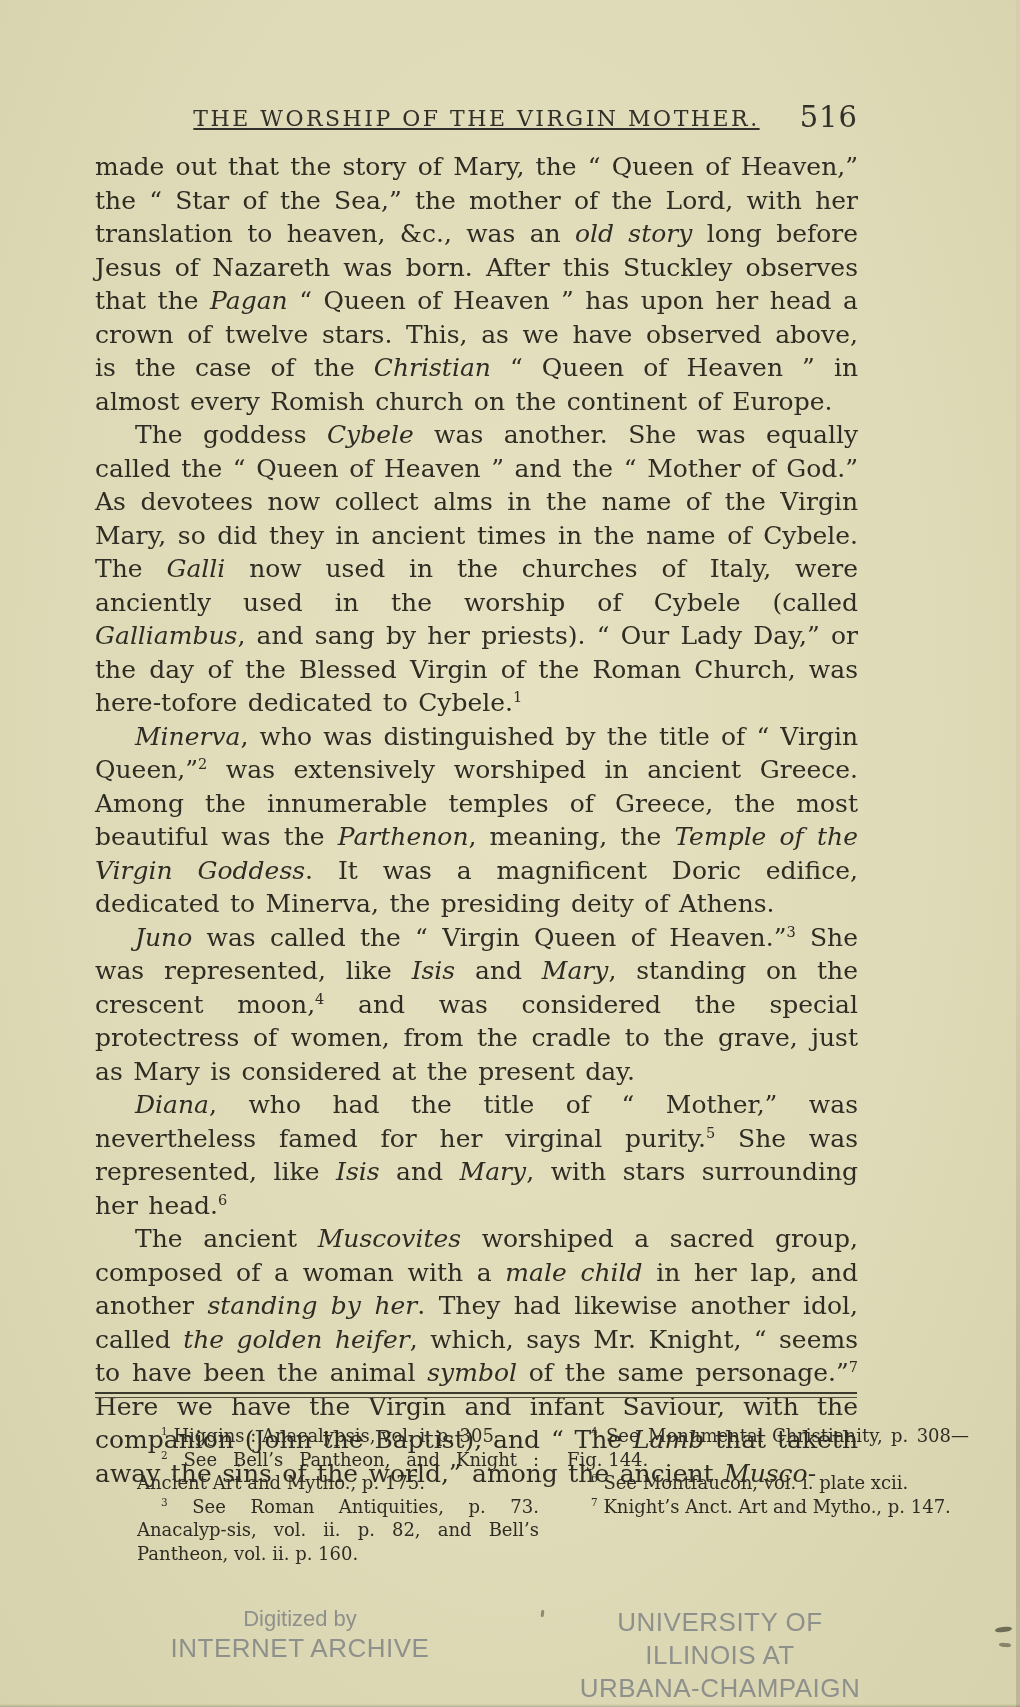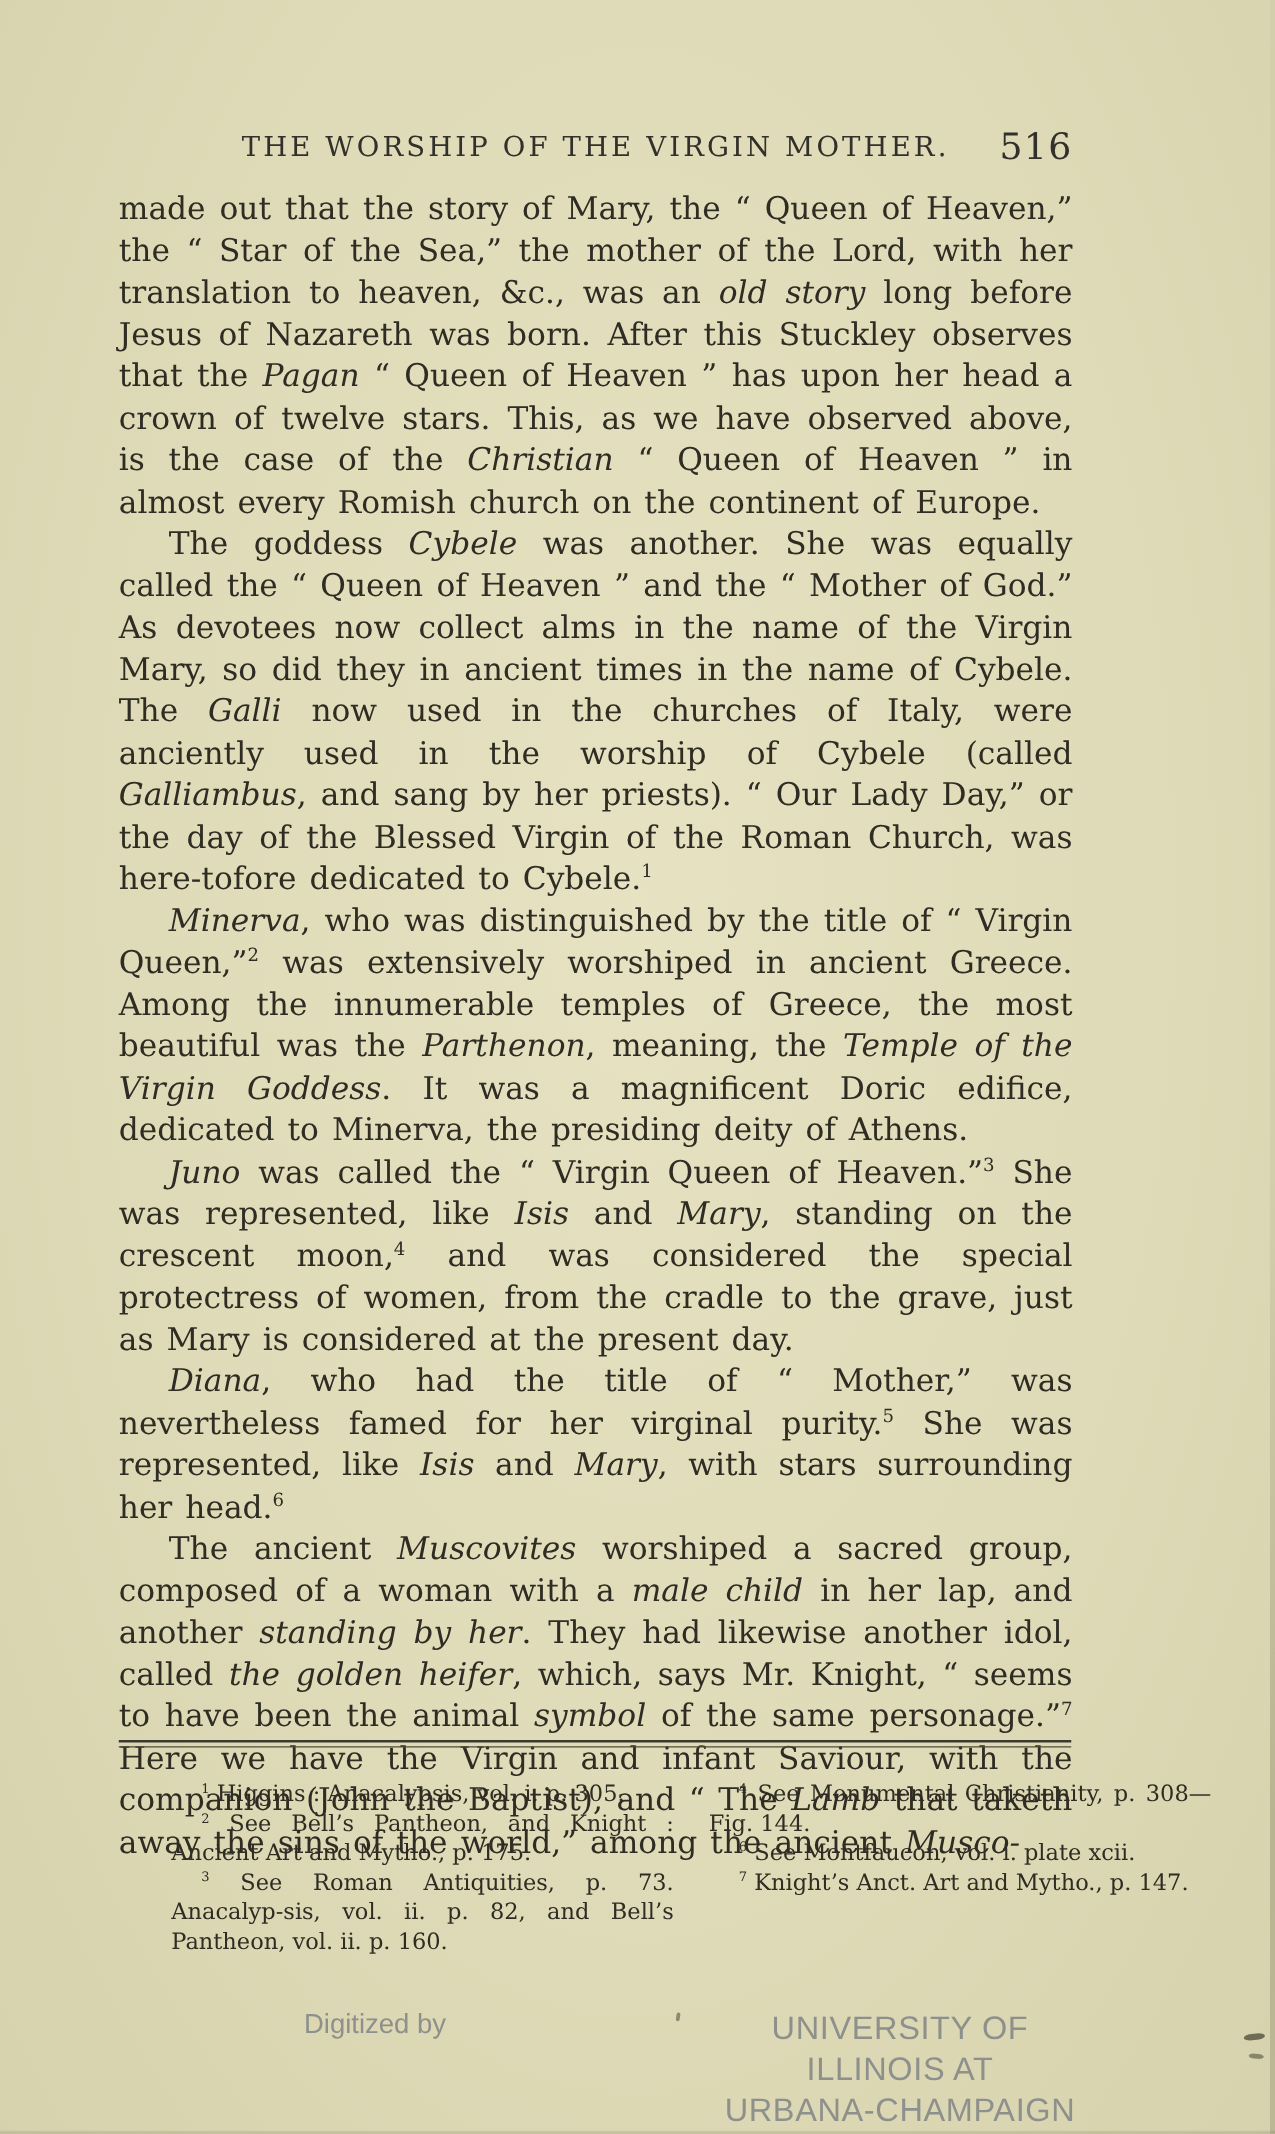--- a/index.html
+++ b/index.html
@@ -13,20 +13,21 @@
     background:radial-gradient(ellipse at 50% 42%, #e6e2c2 0%, #dfdbb8 55%, #d6d2ad 100%);
   }
   
   .header{
     position:absolute;top:106px;left:95px;width:763px;height:40px;
   }
   .header-title{
     position:absolute;left:0;right:0;text-align:center;
     font-size:22px;letter-spacing:2.5px;color:#32302a;
     font-weight:500;
+    text-decoration:underline;
   }
   .page-number{
     position:absolute;right:0;top:-6px;
     font-size:29px;color:#32302a;letter-spacing:1px;
   }
   
   .body-text{
     position:absolute;top:150px;left:95px;width:763px;
     font-size:25px;line-height:33.5px;color:#2e2c23;
     text-align:justify;word-spacing:0.10em;
@@ -100,20 +101,21 @@
       </div>
     <div class="fn-col">
         <p><sup>4</sup><span> See Monumental Christianity, p. 308—Fig. 144.</span></p>
         <p><sup>6</sup><span> See Montfaucon, vol. i. plate xcii.</span></p>
         <p><sup>7</sup><span> Knight’s Anct. Art and Mytho., p. 147.</span></p>
       </div>
   </div>
 
   <div class="wm wm-left" style="color: rgb(142, 144, 140);">
     <div class="wm-small">Digitized by</div>
+    <div class="wm-caps">INTERNET ARCHIVE</div>
   </div>
 
   <div class="wm wm-right" style="color: rgb(142, 144, 140);">
     <div class="wm-caps">UNIVERSITY OF ILLINOIS AT</div>
     <div class="wm-caps">URBANA-CHAMPAIGN</div>
   </div>
 
   <div class="speck speck1"></div>
   <div class="speck speck2"></div>
   <div class="speck3 speck"></div>

